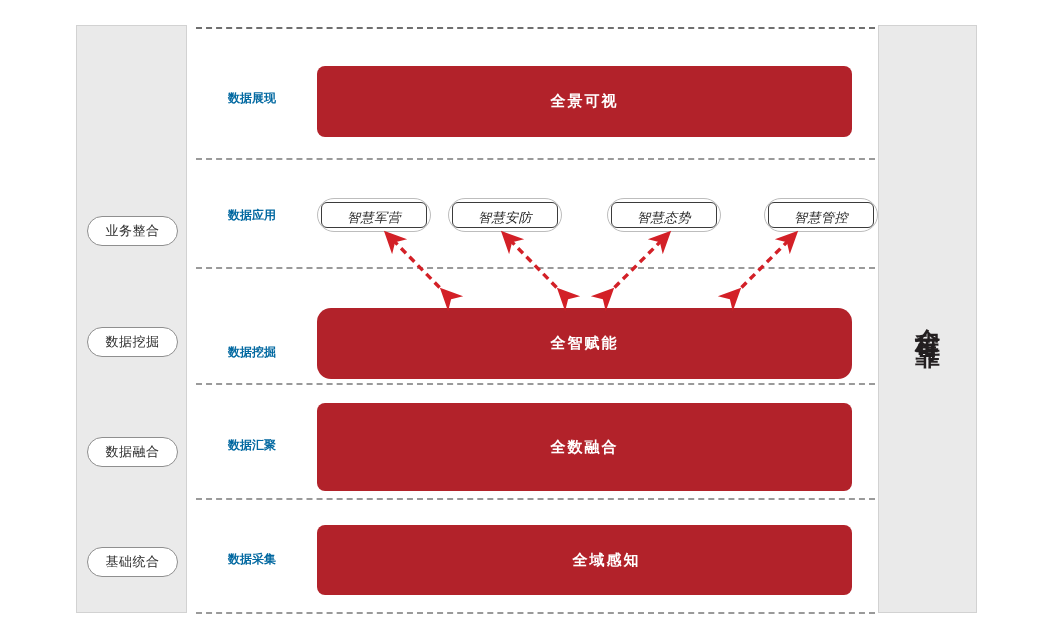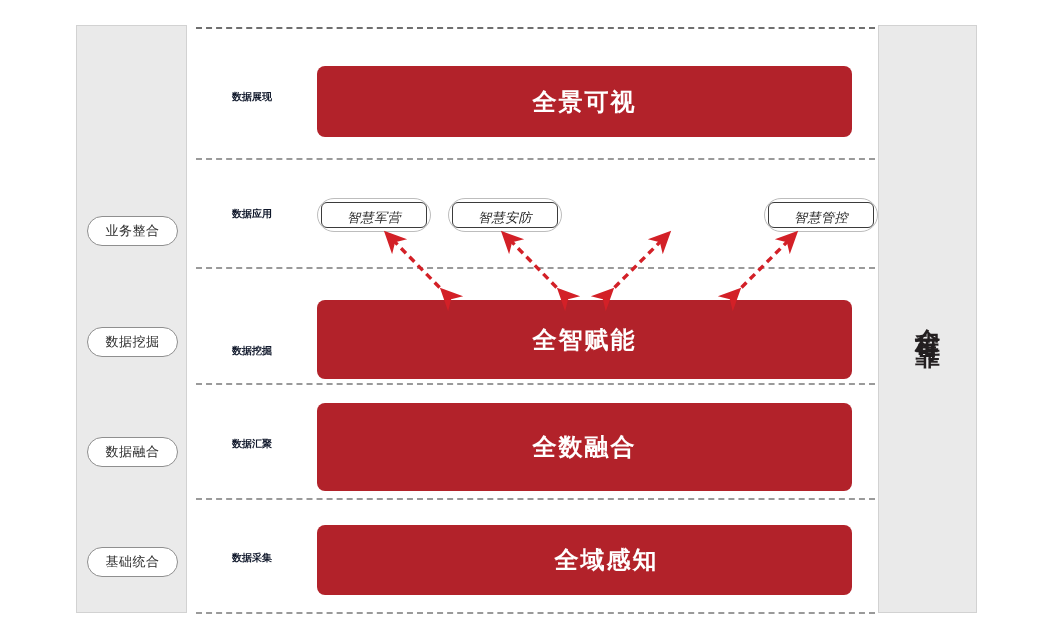--- a/index.html
+++ b/index.html
@@ -80,38 +80,38 @@
     border-top: 2px dashed #9a9a9a;
   }
   .divider.strong { border-top-color: #6f6f6f; }
 
   
   .row-caption {
     position: absolute;
     left: 196px;
     width: 112px;
     text-align: center;
-    font-size: 10px;
+    font-size: 12px;
     font-weight: bold;
-    color: #0f172a;
+    color: #0369a1;
     white-space: nowrap;
   }
 
   
   .red-bar {
     position: absolute;
     left: 317px;
     width: 535px;
     background: #b2222a;
     border-radius: 8px;
     display: flex;
     align-items: center;
     justify-content: center;
     color: #ffffff;
-    font-size: 24px;
+    font-size: 15px;
     font-weight: bold;
     letter-spacing: 2px;
     box-sizing: border-box;
   }
 
   
   .app-pill {
     position: absolute;
     height: 34px;
     background: #ffffff;
@@ -181,38 +181,43 @@
 
   <div class="row-caption" style="top:90px;">数据展现</div>
   <div class="row-caption" style="top:207px;">数据应用</div>
   <div class="row-caption" style="top:344px;">数据挖掘</div>
   <div class="row-caption" style="top:437px;">数据汇聚</div>
   <div class="row-caption" style="top:551px;">数据采集</div>
 
   <div class="red-bar" style="top:66px;  height:71px;">
     <span>全景可视</span>
   </div>
-  <div class="red-bar" style="top:300px; height:79px;">
+  <div class="red-bar" style="top:308px; height:71px;border-radius:14px;">
     <span>全智赋能</span>
   </div>
   <div class="red-bar" style="top:403px; height:88px;">
     <span>全数融合</span>
   </div>
   <div class="red-bar" style="top:525px; height:70px;padding-left:44px;">
     <span>全域感知</span>
   </div>
 
   <div class="app-pill" style="left:317px; top:198px; width:114px;">
     <div class="inner">
         <span>智慧军营</span>
       </div>
   </div>
   <div class="app-pill" style="left:448px; top:198px; width:114px;">
     <div class="inner">
         <span>智慧安防</span>
+      </div>
+  </div>
+  <div class="app-pill" style="left:607px; top:198px; width:114px;">
+    <div class="inner">
+        <span>智慧态势</span>
       </div>
   </div>
   <div class="app-pill" style="left:764px; top:198px; width:114px;">
     <div class="inner">
         <span>智慧管控</span>
       </div>
   </div>
 
   <svg id="arrow-layer" viewBox="0 0 1051 636">
     <defs>

